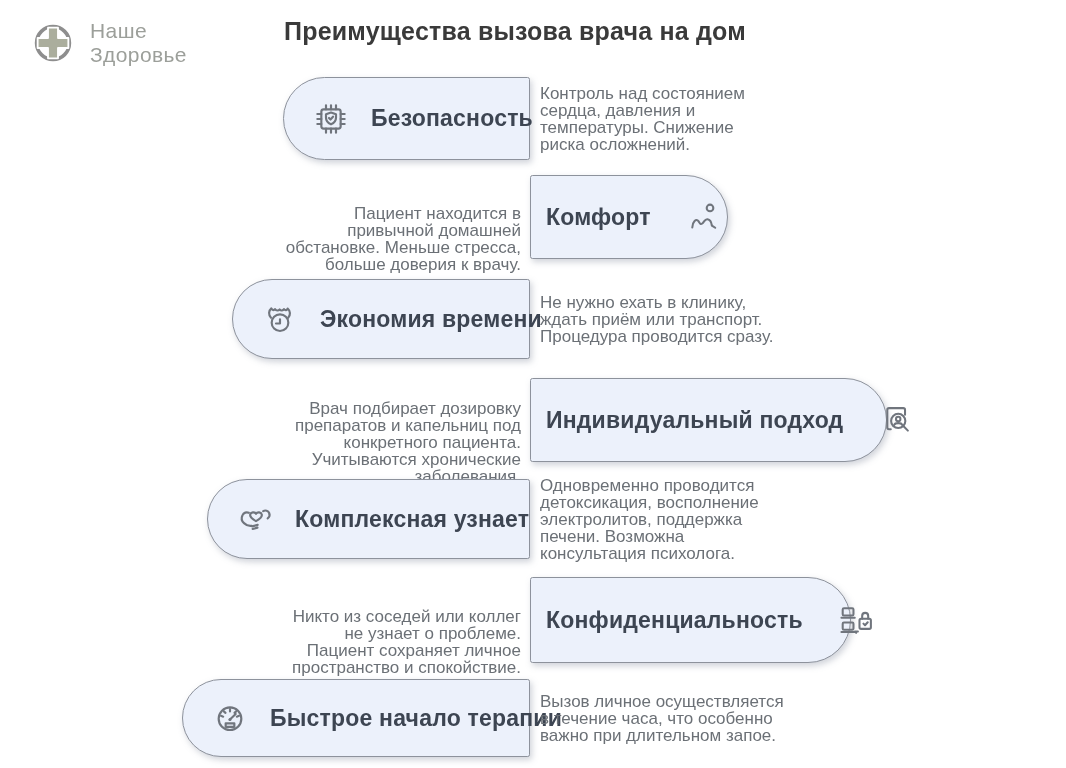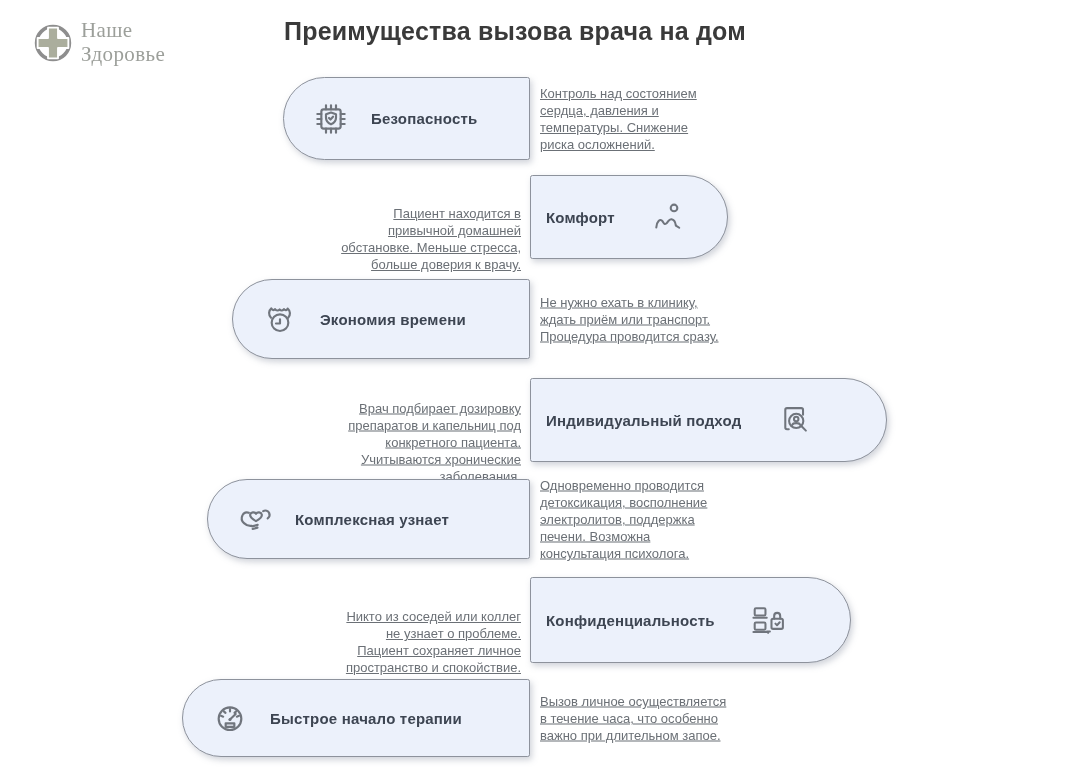--- a/index.html
+++ b/index.html
@@ -1,21 +1,21 @@
 <!DOCTYPE html>
 <html><head>
 <meta charset="utf-8">
 <style>
   html,body{margin:0;padding:0;background:#fff;}
   body{
     width:1066px;height:768px;position:relative;overflow:hidden;
     font-family:"Liberation Sans", sans-serif;
   }
   
-  .logo{position:absolute;left:33px;top:19px;display:flex;align-items:center;gap:8px;font-family:Liberation Serif, serif;}
+  .logo{position:absolute;left:33px;top:19px;display:flex;align-items:center;gap:17px;}
   .logo-text{color:#9c9f9a;font-size:21px;line-height:1.12;letter-spacing:.4px;}
   
   .heading{
     position:absolute;left:7px;top:17px;width:1016px;text-align:center;
     font-size:25px;font-weight:bold;color:#3a3a3a;letter-spacing:.2px;
   }
   
   .row{position:absolute;left:0;right:0;}
   .row1{top:77px;height:83px}
   .row2{top:175px;height:84px}
@@ -28,28 +28,28 @@
     position:absolute;top:0;height:100%;box-sizing:border-box;
     background:#ecf1fb;border:1.5px solid #8d929c;
     display:flex;align-items:center;
     box-shadow:2px 3px 6px rgba(120,130,150,.35);
   }
   .card.left{right:536px;border-radius:50px 3px 3px 50px;padding-left:27px;gap:20px;}
   .card.right{left:530px;border-radius:3px 50px 50px 3px;padding-left:15px;gap:34px;}
   .c1{width:247px}.c2{width:198px}.c3{width:298px}.c4{width:357px}
   .c5{width:323px}.c6{width:321px}.c7{width:348px}
   .card-title{
-    font-size:15px;font-weight:bold;color:#3d4552;white-space:nowrap;letter-spacing:.2px;
+    font-size:23px;font-weight:bold;color:#3d4552;white-space:nowrap;letter-spacing:.2px;
   }
   .icon{flex:0 0 auto;display:flex;align-items:center;}
   .icon svg{width:40px;height:40px;}
   .card.right .icon svg{width:38px;height:38px;}
   .desc{
     position:absolute;top:50%;transform:translateY(-50%);
-    font-size:13px;line-height:17px;color:#6b7076;white-space:pre-line;text-decoration:underline;
+    font-size:17px;line-height:17px;color:#6b7076;white-space:pre-line;
   }
   .desc.on-right{left:540px;width:250px;text-align:left;}
   .desc.on-left{right:545px;width:245px;text-align:right;margin-top:22px;}
 </style>
 </head>
 <body>
 
 <div class="logo">
   <span class="icon">
     <svg width="54" height="54" viewBox="0 0 56 56">

